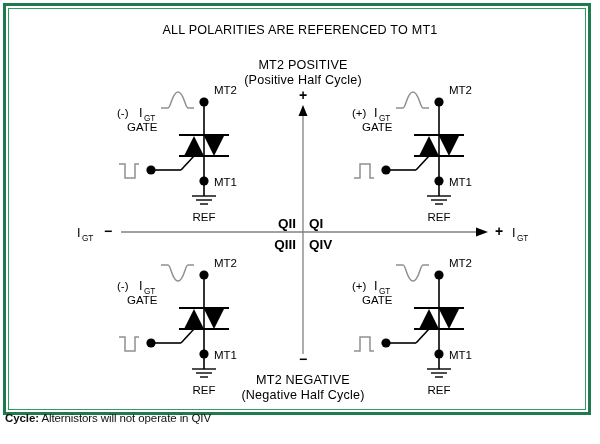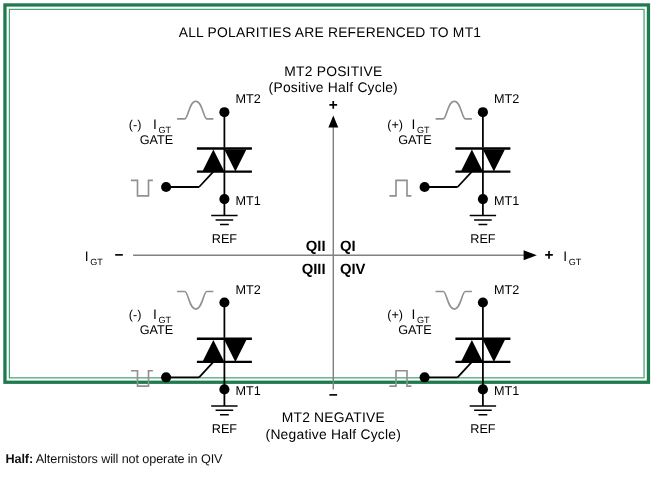--- a/index.html
+++ b/index.html
@@ -12,21 +12,21 @@
     height: 444px;
     font-family: "Liberation Sans", sans-serif;
     position: relative;
     overflow: hidden;
   }
   #figure {
     position: absolute;
     left: 3px;
     top: 3px;
     width: 588px;
-    height: 346px;
+    height: 412px;
     border: 3px solid #1f7a4d;
     box-sizing: border-box;
     background: #ffffff;
   }
   #figure-inner {
     position: absolute;
     left: 2px;
     top: 2px;
     right: 2px;
     bottom: 2px;
@@ -230,15 +230,15 @@
       <line class="gnd" x1="-9" y1="110" x2="15" y2="110"></line>
       <line class="gnd" x1="-5" y1="114" x2="11" y2="114"></line>
       <line class="gnd" x1="-1" y1="118" x2="7" y2="118"></line>
       <text class="t-lbl" x="3" y="135" text-anchor="middle">REF</text>
     </g>
 
   </svg>
 </div>
 
 <div class="note-bar">
-  <b>Half:</b>
+  <b>Cycle:</b>
   <span>Alternistors will not operate in QIV</span>
 </div>
 
 </body></html>

